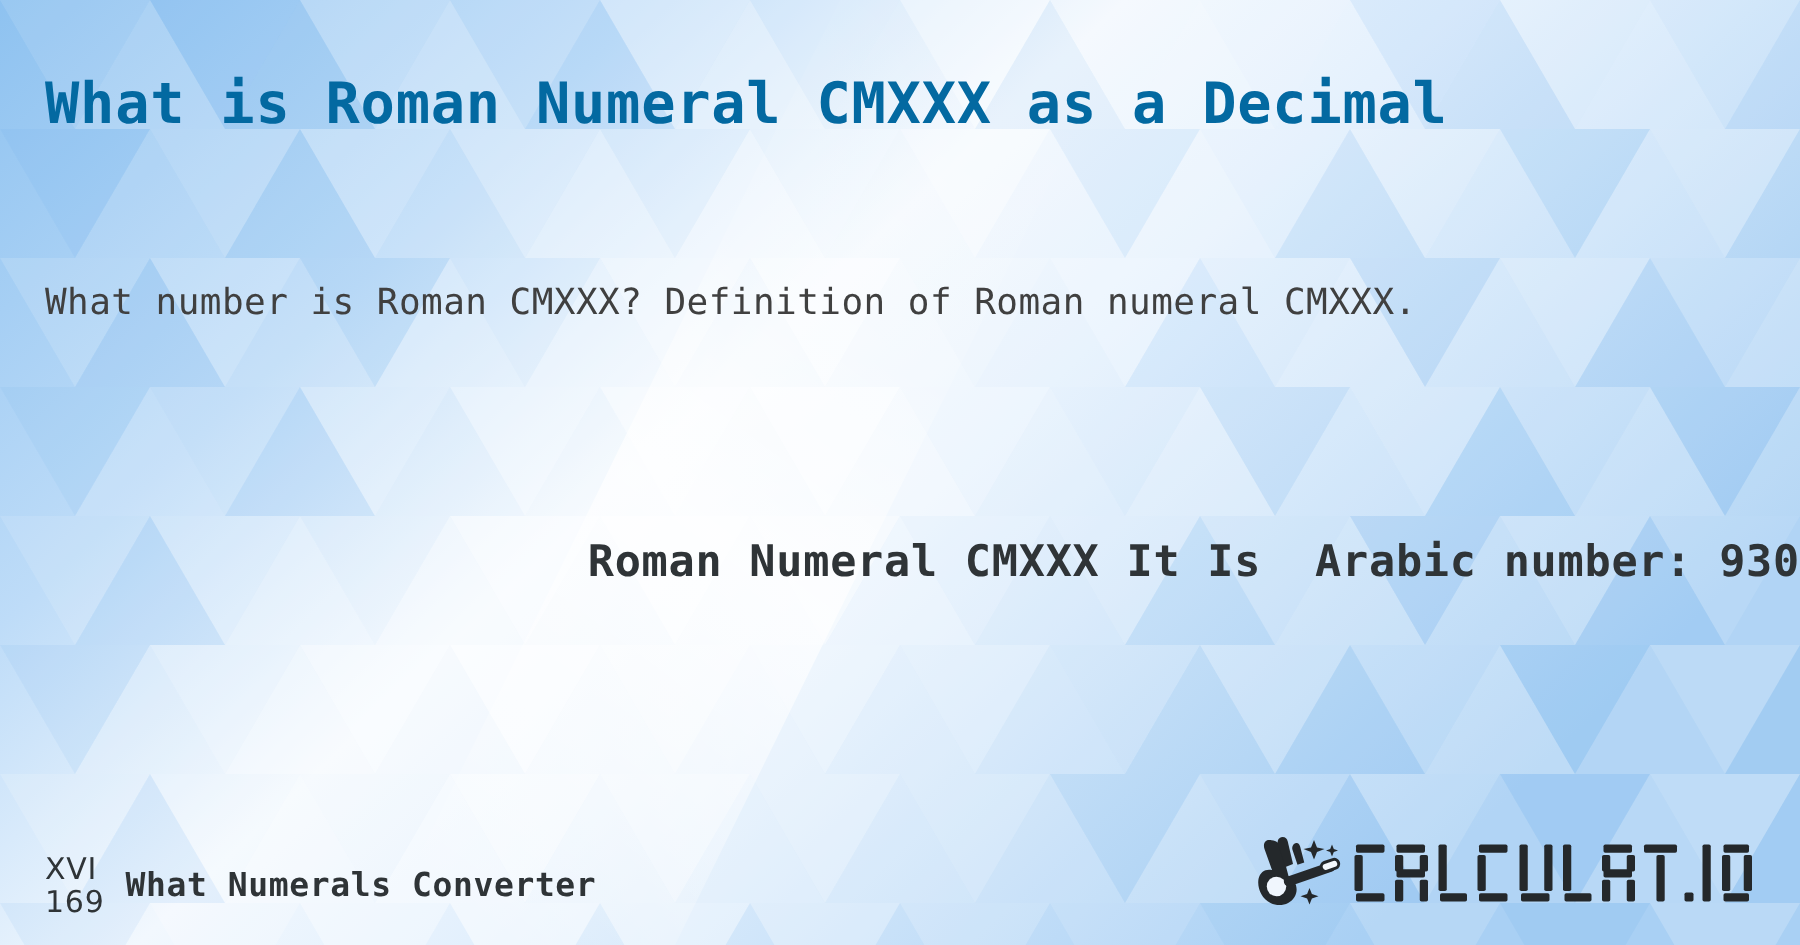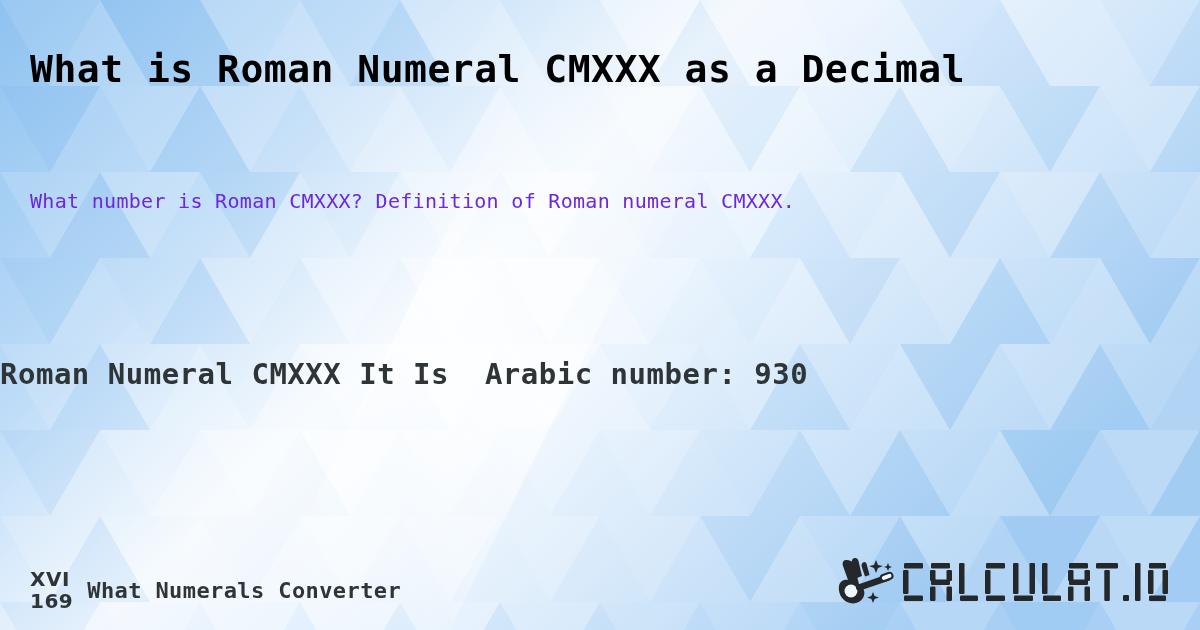--- a/index.html
+++ b/index.html
@@ -30,39 +30,39 @@
 
   .page-title {
     position:absolute;
     left:30px; top:44px;
     width:1010px;
     font-family:"DejaVu Sans Mono", monospace;
     font-weight:700;
     font-size:38px;
     line-height:51px;
     letter-spacing:0.5px;
-    color:#000000;
+    color:#0369a1;
   }
 
   .page-subtitle {
     position:absolute;
     left:30px; top:186px;
     width:1080px;
     font-family:"DejaVu Sans Mono", monospace;
     font-weight:400;
-    font-size:20px;
+    font-size:24px;
     line-height:31px;
     letter-spacing:0.3px;
-    color:#6d28d9;
+    color:#404040;
   }
 
   .result-line {
     position:absolute;
     left:0; right:0; top:354px;
-    text-align:left;
+    text-align:right;
     font-family:"DejaVu Sans Mono", monospace;
     font-weight:700;
     font-size:29px;
     line-height:40px;
     letter-spacing:0.5px;
     color:#2f3437;
     white-space:pre;
   }
 
   
@@ -75,21 +75,21 @@
   .brand {
     position:absolute;
     left:30px; bottom:18px;
     display:flex;
     align-items:center;
     gap:14px;
   }
 
   .brand-mark {
     font-family:"DejaVu Sans", sans-serif;
-    font-weight:700;
+    font-weight:400;
     font-size:20px;
     line-height:22px;
     color:#2f3437;
     text-align:left;
   }
   .brand-mark .mark-top { display:block; letter-spacing:0.5px; }
   .brand-mark .mark-bot { display:block; letter-spacing:0.5px; }
 
   .brand-name {
     font-family:"DejaVu Sans Mono", monospace;

